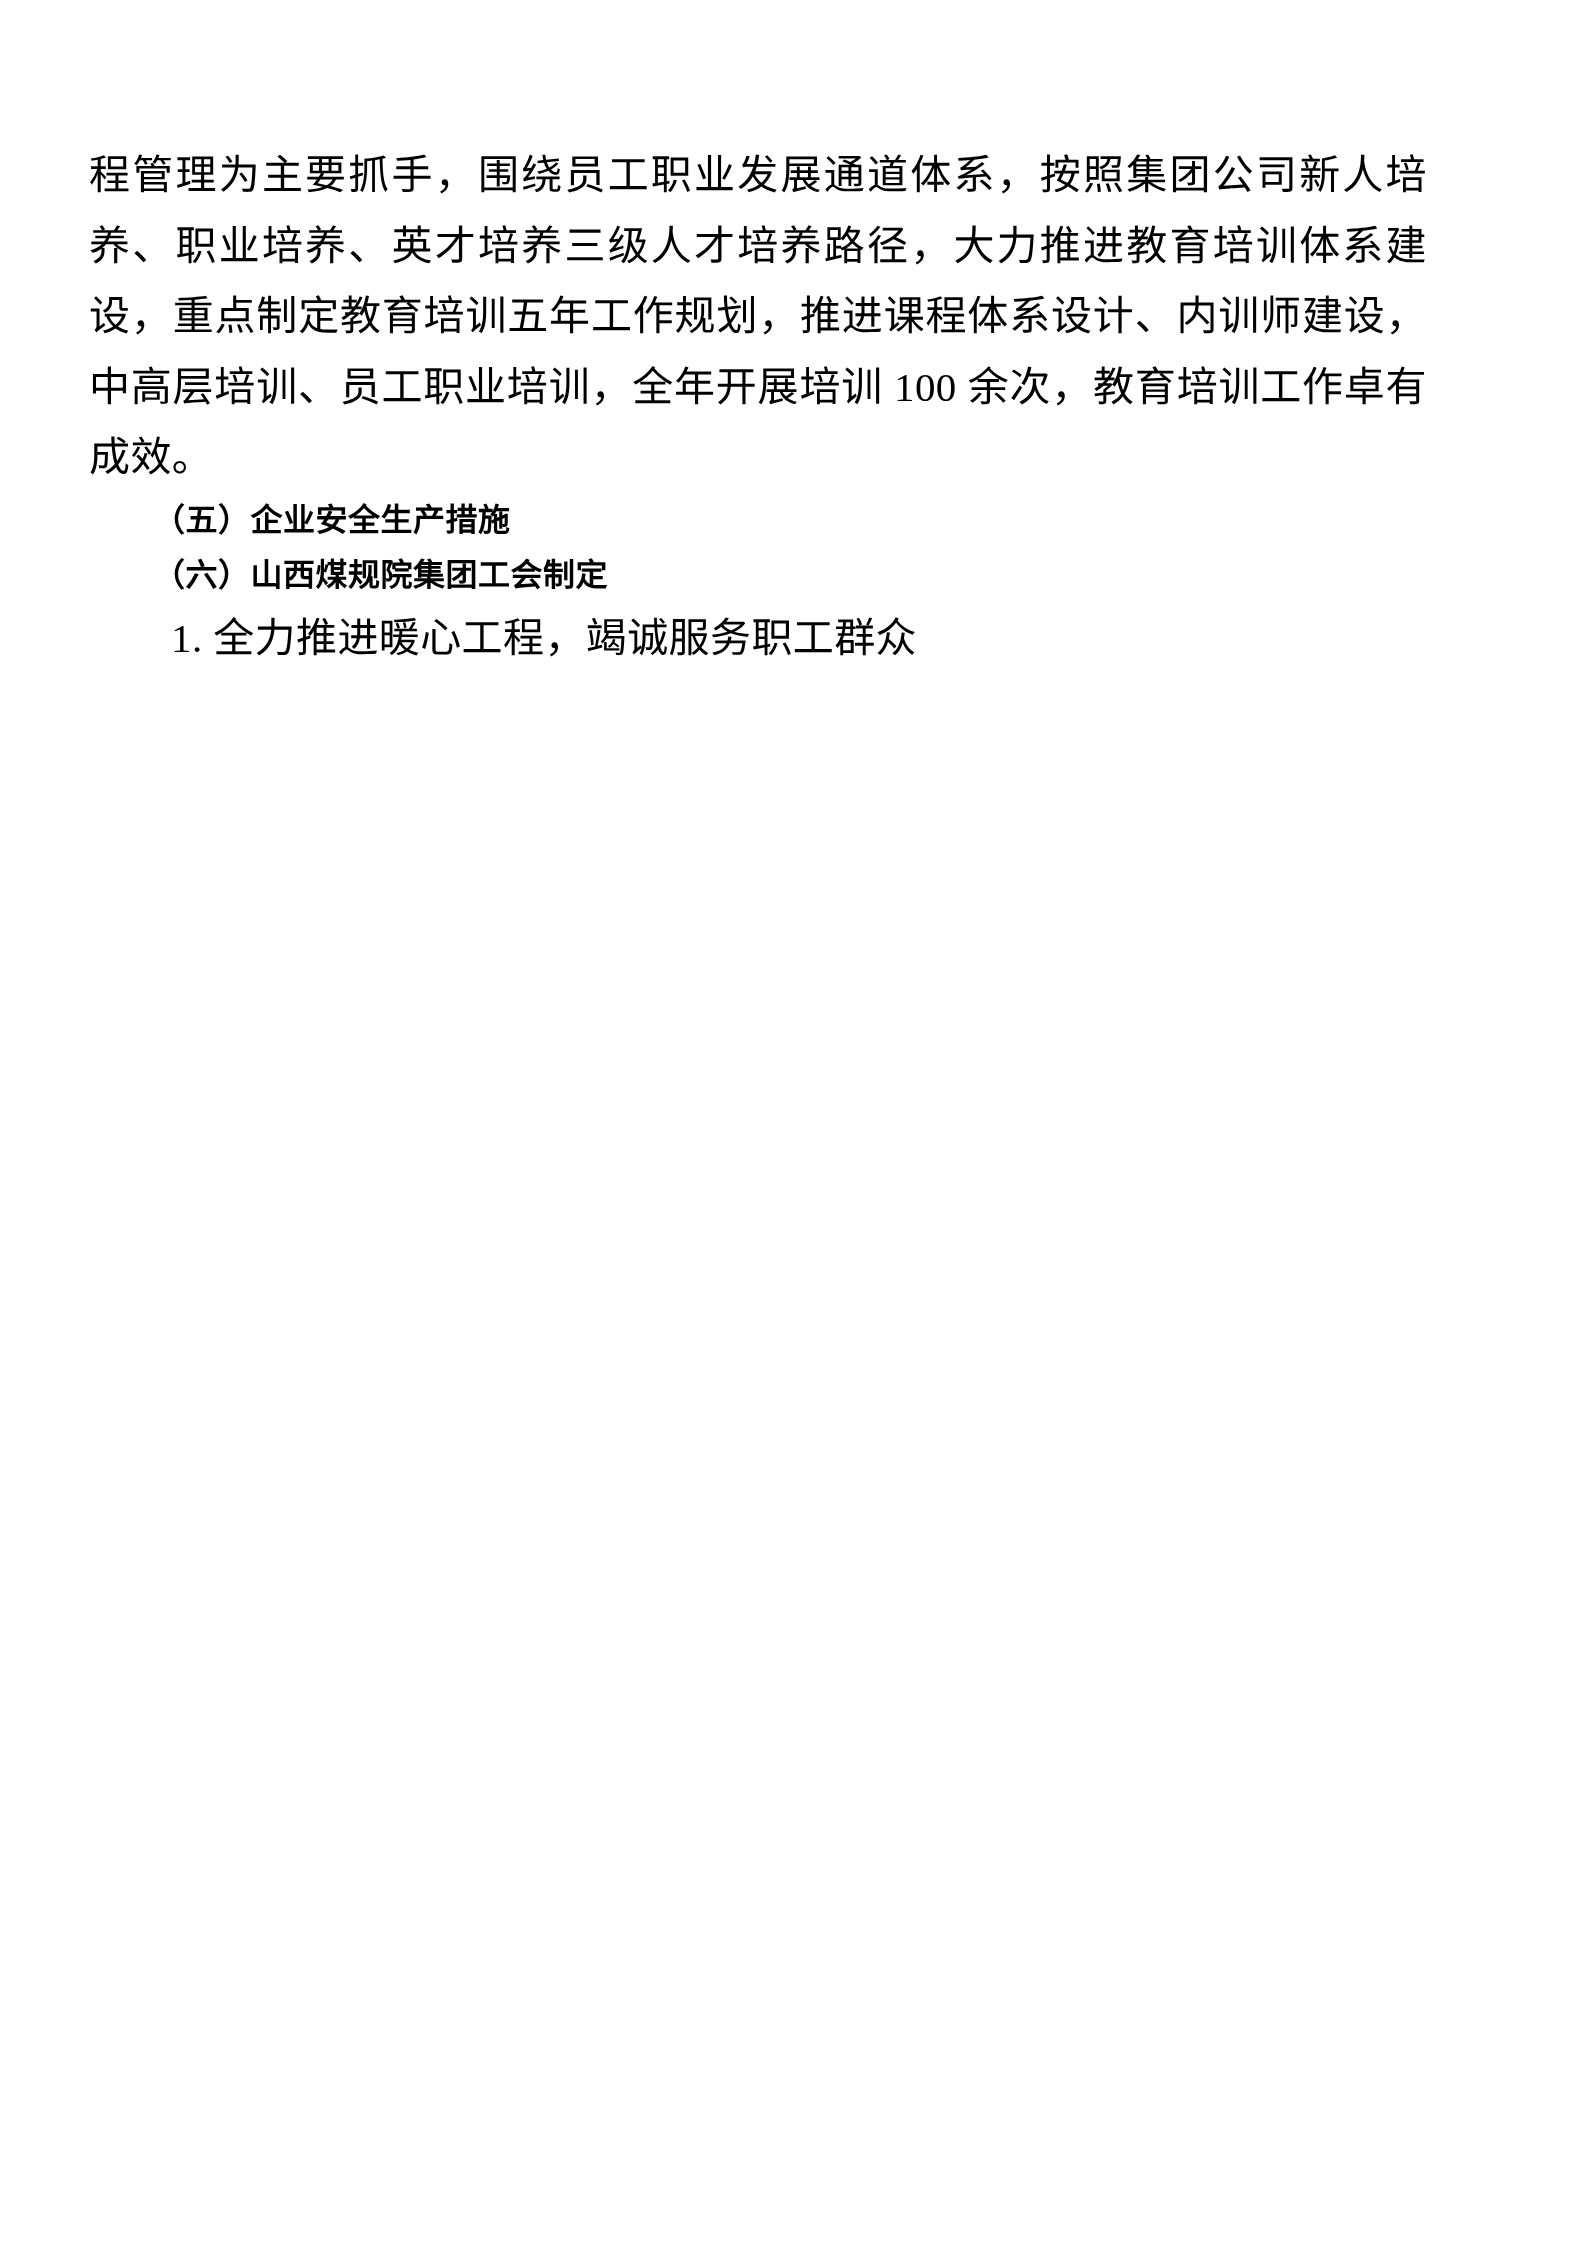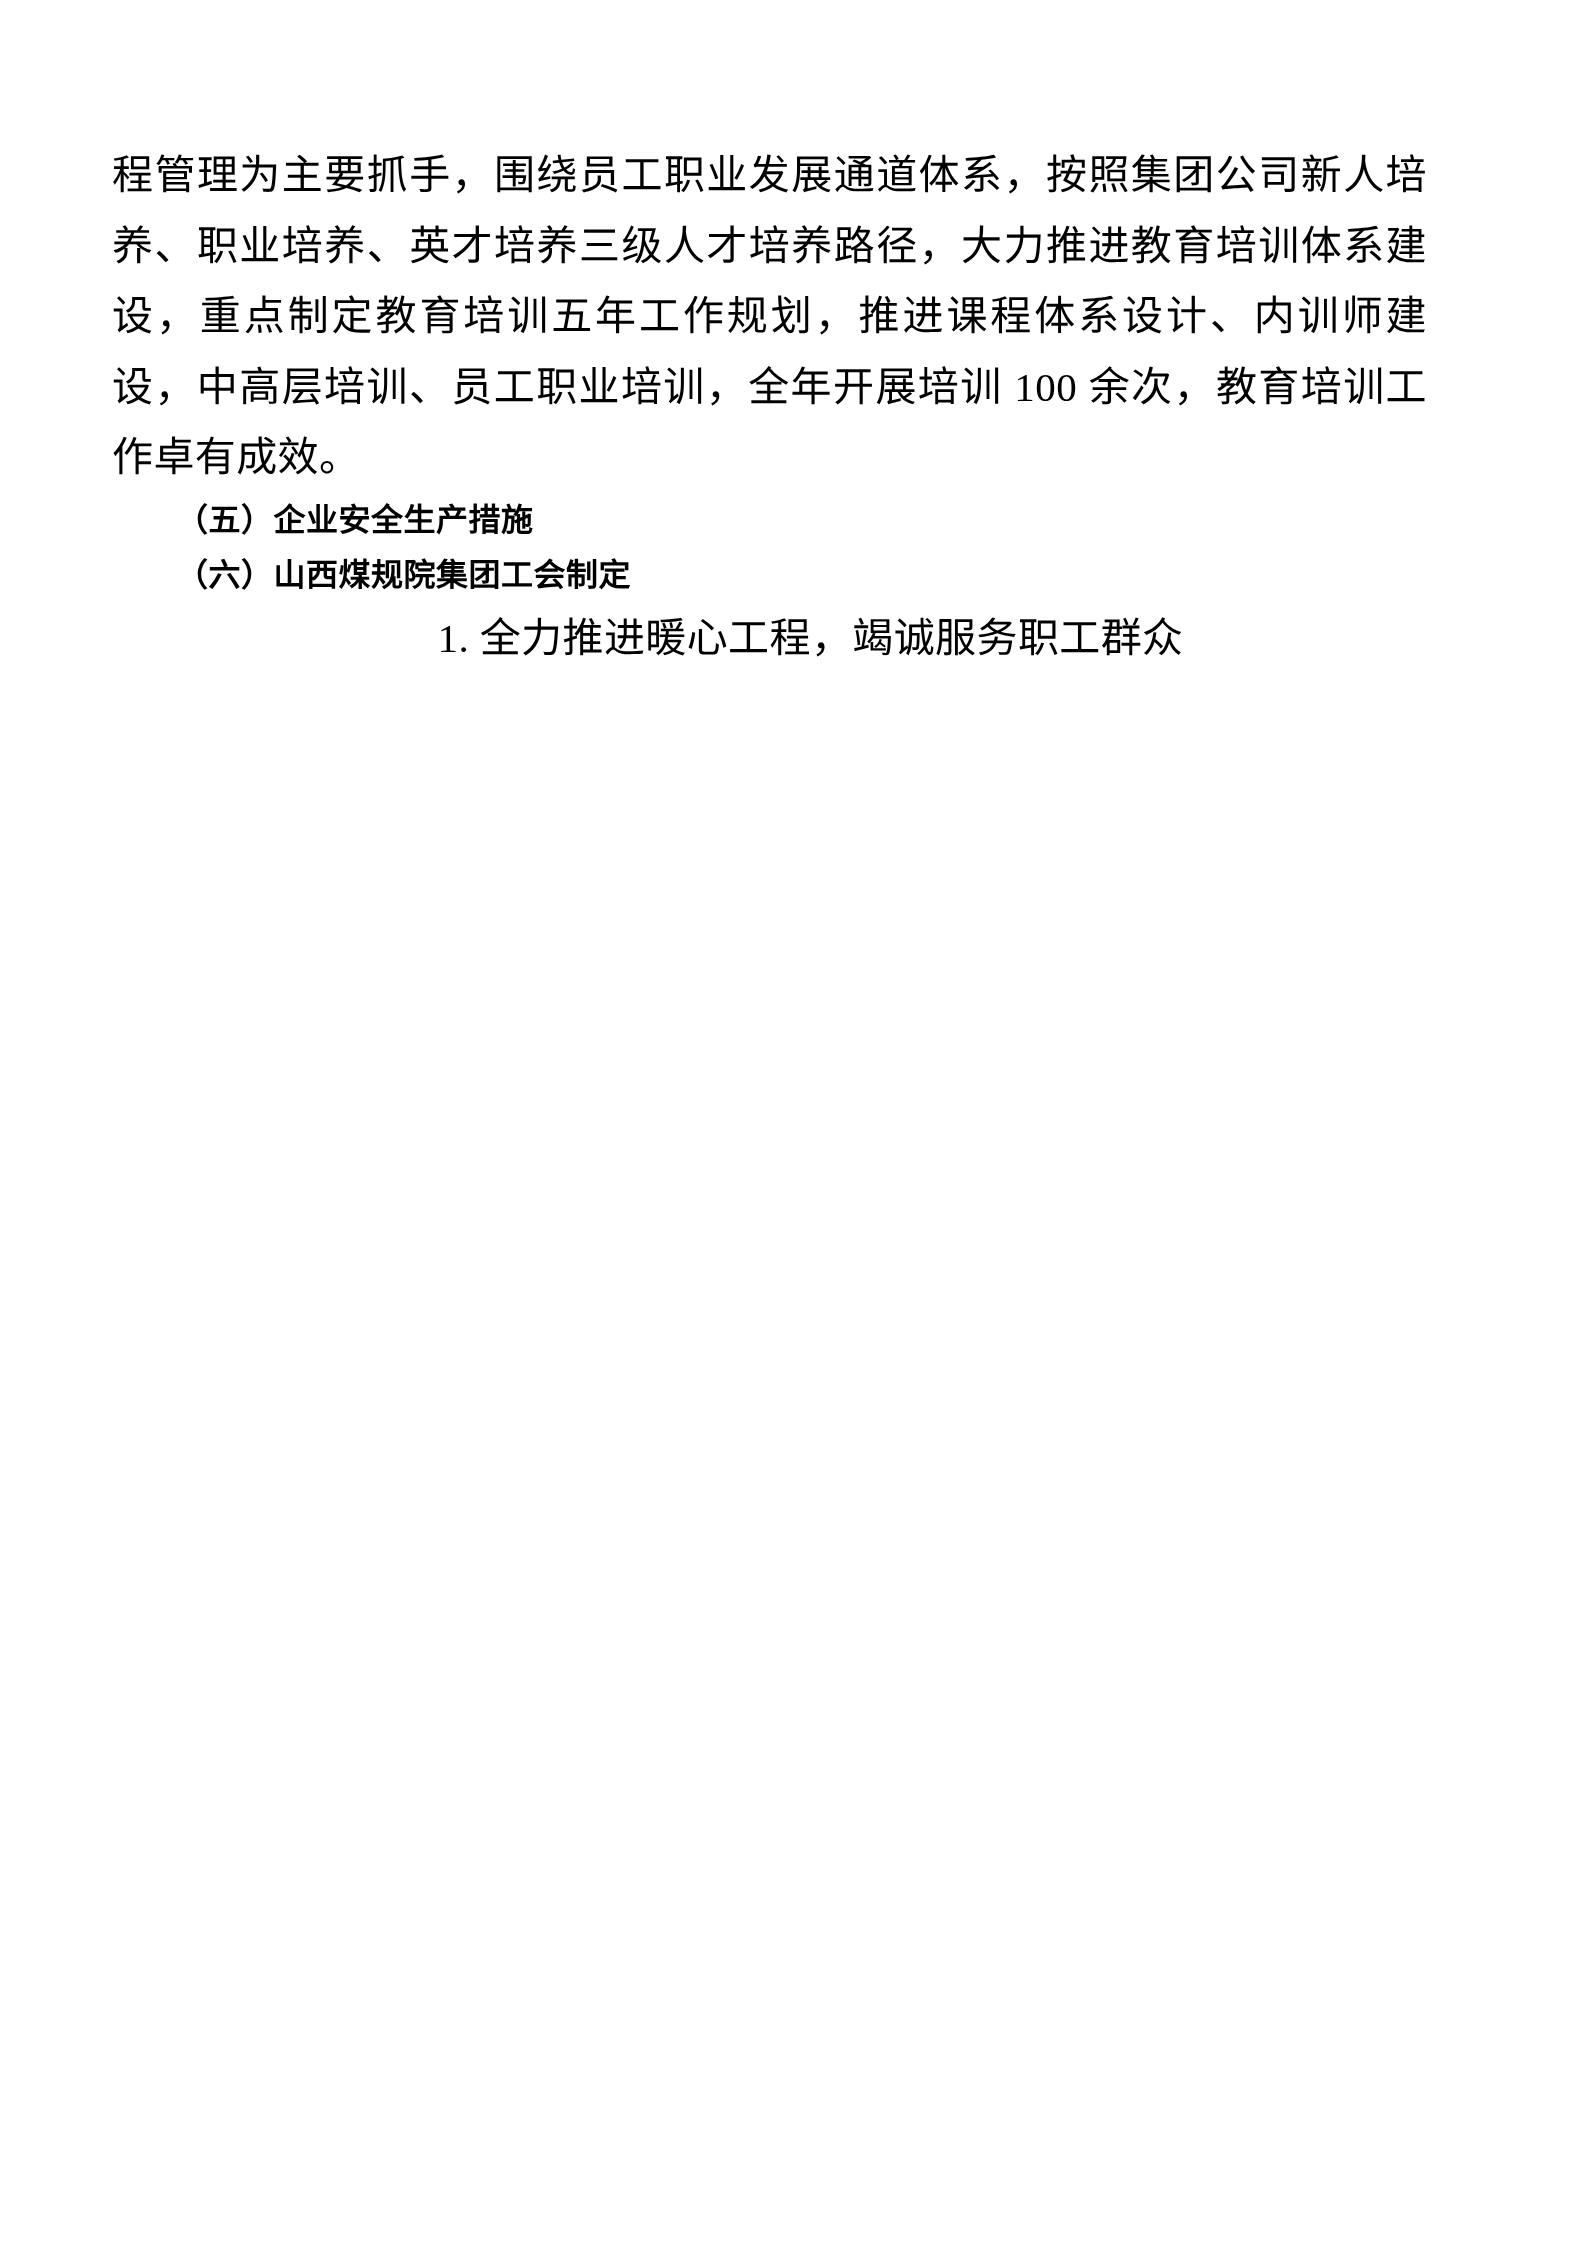--- a/index.html
+++ b/index.html
@@ -6,21 +6,21 @@
     margin: 0;
     padding: 0;
     background: #ffffff;
   }
   .page {
     position: relative;
     width: 1587px;
     height: 2245px;
     background: #ffffff;
     box-sizing: border-box;
-    padding: 140px 160px 120px 112px;
+    padding: 140px 160px 120px 89px;
     font-family: "Liberation Serif", "DejaVu Serif", serif;
     color: #000000;
   }
   .body-text {
     font-size: 41px;
     line-height: 1.72;
     text-align: justify;
     text-justify: inter-ideograph;
     letter-spacing: 0.4px;
     margin: 0 0 0 0;
@@ -35,21 +35,20 @@
     text-indent: 2em;
     margin: 0;
     letter-spacing: 0.5px;
   }
   .numbered {
     font-size: 41px;
     line-height: 1.72;
     text-indent: 2em;
     margin: 0;
     letter-spacing: 0.4px;
-    text-align: center;
   }
   .block + .block {
     margin-top: 0px;
   }
 </style>
 </head>
 <body>
 
 <div class="page">
 

